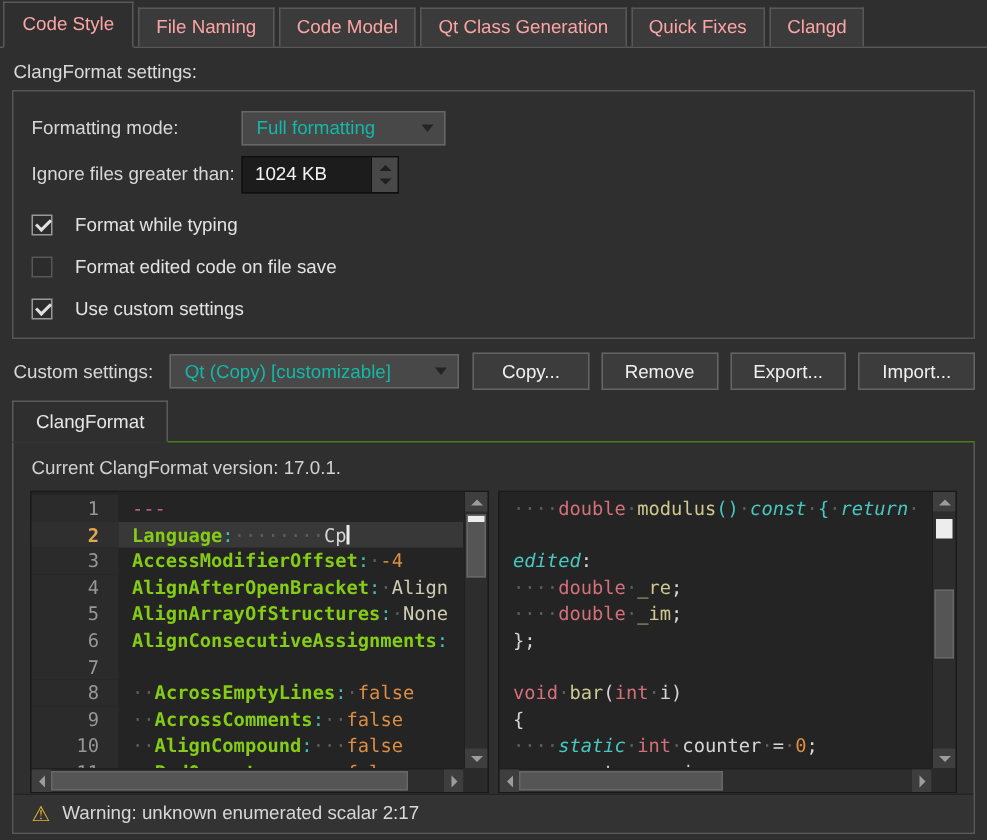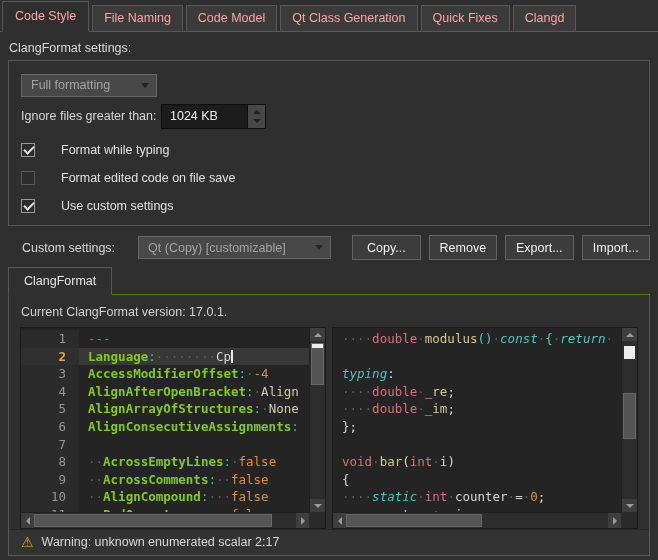--- a/index.html
+++ b/index.html
@@ -21,41 +21,41 @@
   .tab.active { background:#2f2f2f; margin-bottom:-1px; padding:7px 12px 8px; border-bottom:1px solid #2f2f2f; }
 
   
   .section-label { margin:9px 0 5px 9px; color:#dadada; }
   .groupbox { margin:0 8px; border:1px solid #565656; padding:6px 12px 12px; flex:none; }
   .form-row { display:flex; align-items:center; margin-top:5px; height:26px; }
   .form-label { width:140px; flex:none; white-space:nowrap; color:#d8d8d8; }
 
   .combo {
     display:flex; align-items:center; height:23px; background:#484848;
-    border:1px solid #666; color:#a3a3a3; padding:0 7px 0 9px; cursor:default;
+    border:1px solid #666; color:#14b8a6; padding:0 7px 0 9px; cursor:default;
   }
   .combo .arrow { margin-left:auto; width:0; height:0; border-left:4px solid transparent; border-right:4px solid transparent; border-top:5px solid #242424; }
   .combo-mode { width:136px; }
   .combo-custom { width:193px;align-items:center; }
 
   .spin { display:flex; align-items:center; width:105px; height:25px; background:#1c1c1c; border:1px solid #0e0e0e; color:#f2f2f2; }
   .spin .val { padding-left:8px; }
   .spin .btns { margin-left:auto; width:18px; height:100%; background:#484848; border-left:1px solid #0e0e0e;
     display:flex; flex-direction:column; align-items:center; justify-content:space-evenly; }
   .tri-up   { width:0; height:0; border-left:4px solid transparent; border-right:4px solid transparent; border-bottom:4px solid #1f1f1f; }
   .tri-down { width:0; height:0; border-left:4px solid transparent; border-right:4px solid transparent; border-top:4px solid #1f1f1f; }
 
-  .cb-row { display:flex; align-items:center; margin-top:14px; gap:26px; }
+  .cb-row { display:flex; align-items:center; margin-top:14px; gap:15px; }
   .cb { width:14px; height:14px; background:#2c2c2c; border:1px solid #585858; position:relative; flex:none; }
   .cb.checked { border-color:#9a9a9a; }
   .cb.checked::after { content:""; position:absolute; left:2px; top:2px; width:8px; height:4px;
     border-left:2px solid #e0e0e0; border-bottom:2px solid #e0e0e0; transform:rotate(-45deg); }
 
   
-  .custom-row { display:flex; align-items:center; margin:9px 8px 0 22px; gap:21px; flex:none; }
+  .custom-row { display:flex; align-items:center; margin:9px 8px 0 9px; gap:9px; flex:none; }
   .custom-row .form-label { width:auto; margin-right:2px; }
   .btn-group { display:flex; gap:8px; flex:1; }
   .btn {
     flex:1; height:25px; background:#3c3c3c; border:1px solid #646464; color:#f0f0f0;
     display:flex; align-items:center; justify-content:center; white-space:nowrap; cursor:default;
   }
 
   
   .inner-tabbar { display:flex; align-items:flex-end; margin:7px 8px 0; border-bottom:1px solid #4d7c0f; height:28px; flex:none; }
   .inner-tab { background:#2f2f2f; border:1px solid #5a5a5a; border-bottom:1px solid #2f2f2f; margin-bottom:-1px; padding:6px 15px; color:#e6e6e6; }
@@ -119,20 +119,21 @@
   <div class="tab">Code Model</div>
   <div class="tab">Qt Class Generation</div>
   <div class="tab">Quick Fixes</div>
   <div class="tab">Clangd</div>
 </div>
 
 <div class="section-label">ClangFormat settings:</div>
 
 <div class="groupbox">
   <div class="form-row">
+    <span class="form-label">Formatting mode:</span>
     <div class="combo combo-mode">
       <span>Full formatting</span>
       <span class="arrow"></span>
     </div>
   </div>
   <div class="form-row">
     <span class="form-label">Ignore files greater than:</span>
     <div class="spin">
       <span class="val">1024 KB</span>
       <span class="btns">
@@ -215,21 +216,21 @@
             <span class="arr-right"></span>
           </div>
       </div>
       <div class="corner"></div>
     </div>
 
     <div class="editor">
       <div class="ed-content">
           <div class="ed-line"><span class="code"><span class="tk-ws">····</span><span class="tk-type">double</span><span class="tk-ws">·</span><span class="tk-fn">modulus</span><span class="tk-tealp">()</span><span class="tk-ws">·</span><span class="tk-kw">const</span><span class="tk-ws">·</span><span class="tk-tealp">{</span><span class="tk-ws">·</span><span class="tk-kw">return</span><span class="tk-ws">·</span></span></div>
           <div class="ed-line"><span class="code"></span></div>
-          <div class="ed-line"><span class="code"><span class="tk-kw">typing</span><span class="tk-plain">:</span></span></div>
+          <div class="ed-line"><span class="code"><span class="tk-kw">edited</span><span class="tk-plain">:</span></span></div>
           <div class="ed-line"><span class="code"><span class="tk-ws">····</span><span class="tk-type">double</span><span class="tk-ws">·</span><span class="tk-fn">_re</span><span class="tk-plain">;</span></span></div>
           <div class="ed-line"><span class="code"><span class="tk-ws">····</span><span class="tk-type">double</span><span class="tk-ws">·</span><span class="tk-fn">_im</span><span class="tk-plain">;</span></span></div>
           <div class="ed-line"><span class="code"><span class="tk-plain">};</span></span></div>
           <div class="ed-line"><span class="code"></span></div>
           <div class="ed-line"><span class="code"><span class="tk-type">void</span><span class="tk-ws">·</span><span class="tk-fn">bar</span><span class="tk-plain">(</span><span class="tk-type">int</span><span class="tk-ws">·</span><span class="tk-plain">i)</span></span></div>
           <div class="ed-line"><span class="code"><span class="tk-plain">{</span></span></div>
           <div class="ed-line"><span class="code"><span class="tk-ws">····</span><span class="tk-kw">static</span><span class="tk-ws">·</span><span class="tk-type">int</span><span class="tk-ws">·</span><span class="tk-plain">counter</span><span class="tk-ws">·</span><span class="tk-plain">=</span><span class="tk-ws">·</span><span class="tk-num">0</span><span class="tk-plain">;</span></span></div>
           <div class="ed-line"><span class="code"><span class="tk-ws">····</span><span class="tk-plain">counter</span><span class="tk-ws">·</span><span class="tk-plain">+=</span><span class="tk-ws">·</span><span class="tk-plain">i;</span></span></div>
         </div>
       <div class="vscroll">

